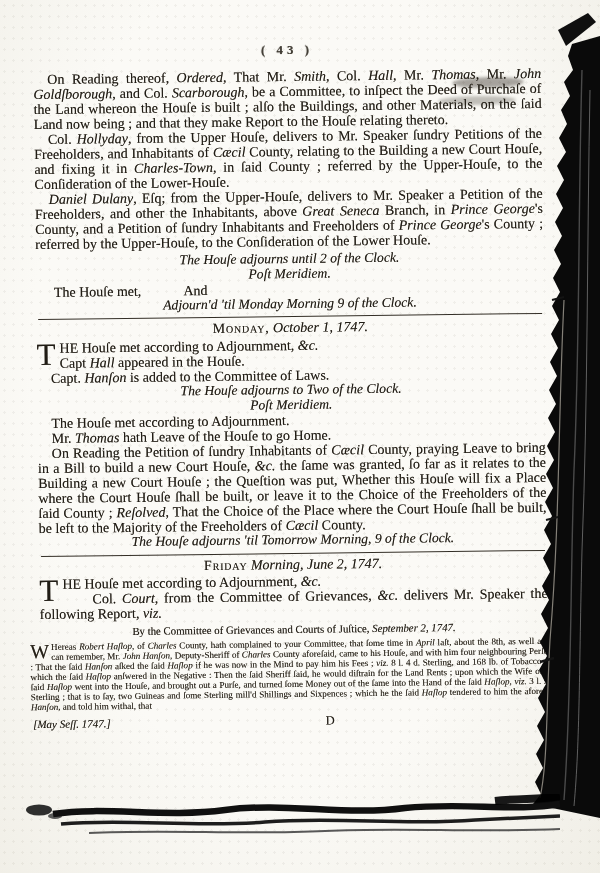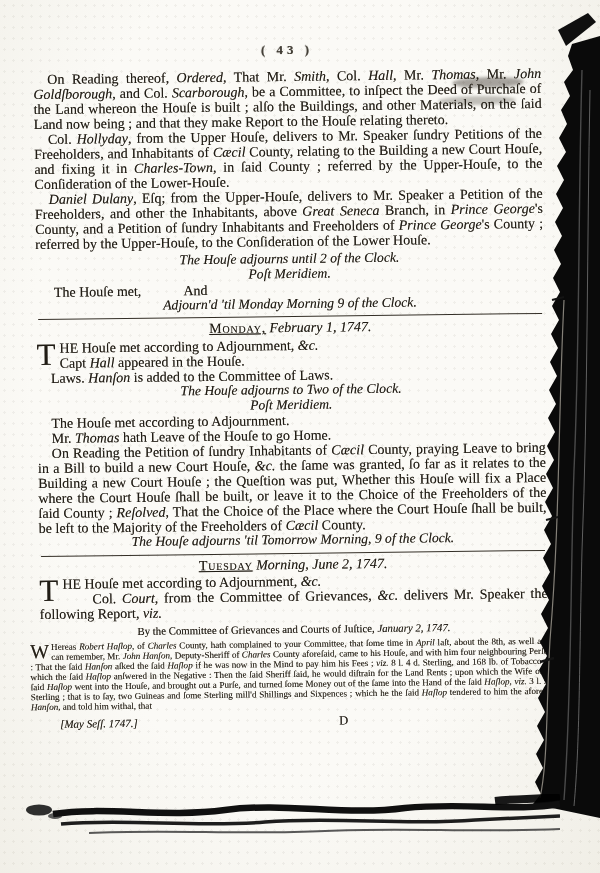--- a/index.html
+++ b/index.html
@@ -31,40 +31,40 @@
     color:#3c3830; filter:blur(0.5px); font-weight:bold;
     margin-bottom:11px;
   }
   p.para{ font-size:14px; line-height:15px; text-align:justify; }
   .indent{ text-indent:14px; }
   .indent2{ text-indent:30px; }
   .center{ text-align:center; font-size:13.6px; line-height:14.8px; }
   .mt{ margin-top:3px; }
   .heading{ font-size:14px; margin:3px 0 2px; }
   .seg-i{ font-style:italic; }
-  .seg-sc{ font-variant:small-caps; letter-spacing:0.8px;text-decoration:underline; }
+  .seg-sc{ font-variant:small-caps; letter-spacing:0.8px; }
   .seg-gap{ display:inline-block; width:42px; }
   hr.rule{ border:none; border-top:1.4px solid #332e26; margin:5px 2px 4px; }
   .metand{ padding-left:18px; text-align:left; }
   .dropblock::after{ content:""; display:block; clear:both; }
   .dropcap{
     float:left; font-size:31px; line-height:26px; padding:1px 4px 0 0;
   }
   .fineprint{
     font-size:9.1px; line-height:10.1px; text-align:justify;
     margin:3px -8px 0 -10px; color:#262118;
     text-shadow:0 0 0.4px rgba(35,28,15,.5);
   }
   .fineprint .dropcap{ font-size:20px; line-height:17px; padding:1px 2px 0 0; }
   .by-line{ font-size:10.8px; line-height:12.5px; margin-top:4px; }
   .footer-row{
     display:flex; justify-content:space-between; align-items:baseline;
     margin:4px -6px 0 -8px; font-size:11px;
   }
-  .footer-session{ font-style:italic;margin-left:27px; }
+  .footer-session{ font-style:italic; }
   .footer-sig{ font-size:12.5px; }
   .footer-catch{ font-style:italic; font-size:10px; }
   .edge-right{ position:absolute; right:0; top:0; width:70px; height:873px; z-index:2; }
   .edge-bottom{ position:absolute; left:25px; top:794px; width:535px; height:46px; z-index:2; }
   .smudge{ position:absolute; border-radius:50%; filter:blur(1.6px); pointer-events:none; z-index:1; }
   .smudge-1{ left:452px; top:77px; width:72px; height:11px; background:rgba(28,22,12,.38); transform:rotate(-1.2deg); }
   .smudge-2{ left:438px; top:96px; width:78px; height:9px; background:rgba(28,22,12,.26); transform:rotate(-1deg); }
 </style>
 </head>
 <body>
@@ -82,48 +82,48 @@
     <p class="para indent"><span>Col. </span><span class="seg-i">Hollyday</span><span>, from the Upper Houſe, delivers to Mr. Speaker ſundry Petitions of the Freeholders, and Inhabitants of </span><span class="seg-i">Cæcil</span><span> County, relating to the Building a new Court Houſe, and fixing it in </span><span class="seg-i">Charles-Town</span><span>, in ſaid County ; referred by the Upper-Houſe, to the Conſideration of the Lower-Houſe.</span></p>
     <p class="para indent"><span class="seg-i">Daniel Dulany</span><span>, Eſq; from the Upper-Houſe, delivers to Mr. Speaker a Petition of the Freeholders, and other the Inhabitants, above </span><span class="seg-i">Great Seneca</span><span> Branch, in </span><span class="seg-i">Prince George</span><span>'s County, and a Petition of ſundry Inhabitants and Freeholders of </span><span class="seg-i">Prince George</span><span>'s County ; referred by the Upper-Houſe, to the Conſideration of the Lower Houſe.</span></p>
 
     <p class="center mt"><span class="seg-i">The Houſe adjourns until 2 of the Clock.</span></p>
     <p class="center"><span class="seg-i">Poſt Meridiem.</span></p>
     <p class="para metand"><span>The Houſe met,</span><span class="seg-gap"> </span><span>And</span></p>
     <p class="center"><span class="seg-i">Adjourn'd 'til Monday Morning 9 of the Clock.</span></p>
 
     <hr class="rule">
 
-    <p class="center heading"><span class="seg-sc">Monday,</span><span class="seg-i"> February 1, 1747.</span></p>
+    <p class="center heading"><span class="seg-sc">Monday,</span><span class="seg-i"> October 1, 1747.</span></p>
 
     <div class="dropblock">
       <span class="dropcap">T</span>
       <p class="para"><span>HE Houſe met according to Adjournment, </span><span class="seg-i">&amp;c.</span></p>
       <p class="para"><span>Capt </span><span class="seg-i">Hall</span><span> appeared in the Houſe.</span></p>
     </div>
 
-    <p class="para indent"><span>Laws. </span><span class="seg-i">Hanſon</span><span> is added to the Committee of Laws.</span></p>
+    <p class="para indent"><span>Capt. </span><span class="seg-i">Hanſon</span><span> is added to the Committee of Laws.</span></p>
     <p class="center"><span class="seg-i">The Houſe adjourns to Two of the Clock.</span></p>
     <p class="center"><span class="seg-i">Poſt Meridiem.</span></p>
     <p class="para indent"><span>The Houſe met according to Adjournment.</span></p>
     <p class="para indent"><span>Mr. </span><span class="seg-i">Thomas</span><span> hath Leave of the Houſe to go Home.</span></p>
 
     <p class="para indent"><span>On Reading the Petition of ſundry Inhabitants of </span><span class="seg-i">Cæcil</span><span> County, praying Leave to bring in a Bill to build a new Court Houſe, </span><span class="seg-i">&amp;c.</span><span> the ſame was granted, ſo far as it relates to the Building a new Court Houſe ; the Queſtion was put, Whether this Houſe will fix a Place where the Court Houſe ſhall be built, or leave it to the Choice of the Freeholders of the ſaid County ; </span><span class="seg-i">Reſolved</span><span>, That the Choice of the Place where the Court Houſe ſhall be built, be left to the Majority of the Freeholders of </span><span class="seg-i">Cæcil</span><span> County.</span></p>
     <p class="center"><span class="seg-i">The Houſe adjourns 'til Tomorrow Morning, 9 of the Clock.</span></p>
 
     <hr class="rule">
 
-    <p class="center heading"><span class="seg-sc">Tuesday</span><span class="seg-i"> Morning, June 2, 1747.</span></p>
+    <p class="center heading"><span class="seg-sc">Friday</span><span class="seg-i"> Morning, June 2, 1747.</span></p>
 
     <div class="dropblock">
       <span class="dropcap">T</span>
       <p class="para"><span>HE Houſe met according to Adjournment, </span><span class="seg-i">&amp;c.</span></p>
       <p class="para indent2"><span>Col. </span><span class="seg-i">Court</span><span>, from the Committee of Grievances, </span><span class="seg-i">&amp;c.</span><span> delivers Mr. Speaker the following Report, </span><span class="seg-i">viz.</span></p>
     </div>
 
-    <p class="center by-line"><span>By the Committee of Grievances and Courts of Juſtice, </span><span class="seg-i">January 2, 1747.</span></p>
+    <p class="center by-line"><span>By the Committee of Grievances and Courts of Juſtice, </span><span class="seg-i">September 2, 1747.</span></p>
 
     <div class="dropblock fineprint">
       <span class="dropcap">W</span>
       <p><span>Hereas </span><span class="seg-i">Robert Haſlop</span><span>, of </span><span class="seg-i">Charles</span><span> County, hath complained to your Committee, that ſome time in </span><span class="seg-i">April</span><span> laſt, about the 8th, as well as he can remember, Mr. </span><span class="seg-i">John Hanſon</span><span>, Deputy-Sheriff of </span><span class="seg-i">Charles</span><span> County aforeſaid, came to his Houſe, and with him four neighbouring Perſons : That the ſaid </span><span class="seg-i">Hanſon</span><span> aſked the ſaid </span><span class="seg-i">Haſlop</span><span> if he was now in the Mind to pay him his Fees ; </span><span class="seg-i">viz.</span><span> 8 l. 4 d. Sterling, and 168 lb. of Tobacco ; to which the ſaid </span><span class="seg-i">Haſlop</span><span> anſwered in the Negative : Then the ſaid Sheriff ſaid, he would diſtrain for the Land Rents ; upon which the Wife of the ſaid </span><span class="seg-i">Haſlop</span><span> went into the Houſe, and brought out a Purſe, and turned ſome Money out of the ſame into the Hand of the ſaid </span><span class="seg-i">Haſlop</span><span>, </span><span class="seg-i">viz.</span><span> 3 l. 5 s. Sterling ; that is to ſay, two Guineas and ſome Sterling mill'd Shillings and Sixpences ; which he the ſaid </span><span class="seg-i">Haſlop</span><span> tendered to him the aforeſaid </span><span class="seg-i">Hanſon</span><span>, and told him withal, that</span></p>
     </div>
 
     <div class="footer-row">
       <span class="footer-session">[May Seſſ. 1747.]</span>
       <span class="footer-sig">D</span>
       <span class="footer-catch">if</span>

